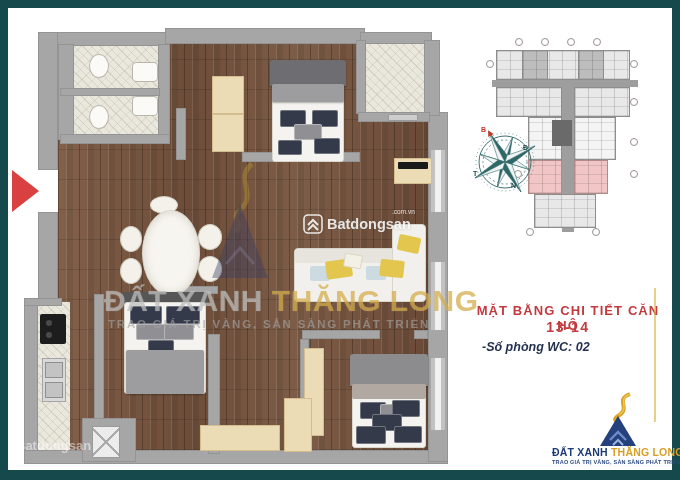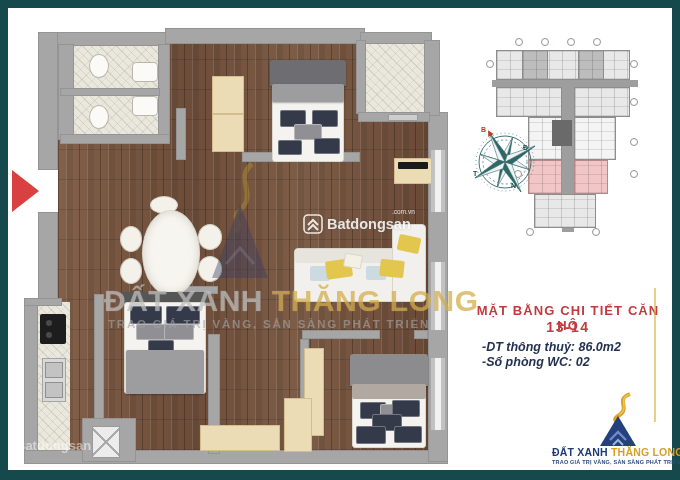--- a/index.html
+++ b/index.html
@@ -250,21 +250,20 @@
     </svg>
     <span class="cl" style="left:16px;top:6px;color:#c0392b;">B</span>
     <span class="cl" style="left:58px;top:24px;">Đ</span>
     <span class="cl" style="left:8px;top:50px;">T</span>
     <span class="cl" style="left:46px;top:62px;">N</span>
   </div>
 
   <div class="abs title" style="left:470px;top:303px;width:196px;">MẶT BẰNG CHI TIẾT CĂN HỘ</div>
   <div class="abs unitno" style="left:470px;top:319px;width:196px;">13-14</div>
   <div class="abs details" style="left:482px;top:340px;">
-    <div>-DT thông thuỷ: 86.0m2</div>
     <div>-Số phòng WC: 02</div>
   </div>
 
   <div class="abs" style="left:654px;top:288px;width:2px;height:134px;background:#d9b13c;opacity:.6;"></div>
 
   <div class="abs" style="left:552px;top:390px;width:116px;height:78px;">
     <svg class="abs" style="left:48px;top:2px;" width="36" height="32" viewBox="0 0 36 32">
       <path d="M30,2 C14,8 32,16 18,24 C10,29 22,30 14,31" fill="none" stroke="#d9a427" stroke-width="4"></path>
       <path d="M30,2 C16,8 31,15 19,23" fill="none" stroke="#f0c45a" stroke-width="1.4"></path>
     </svg>

